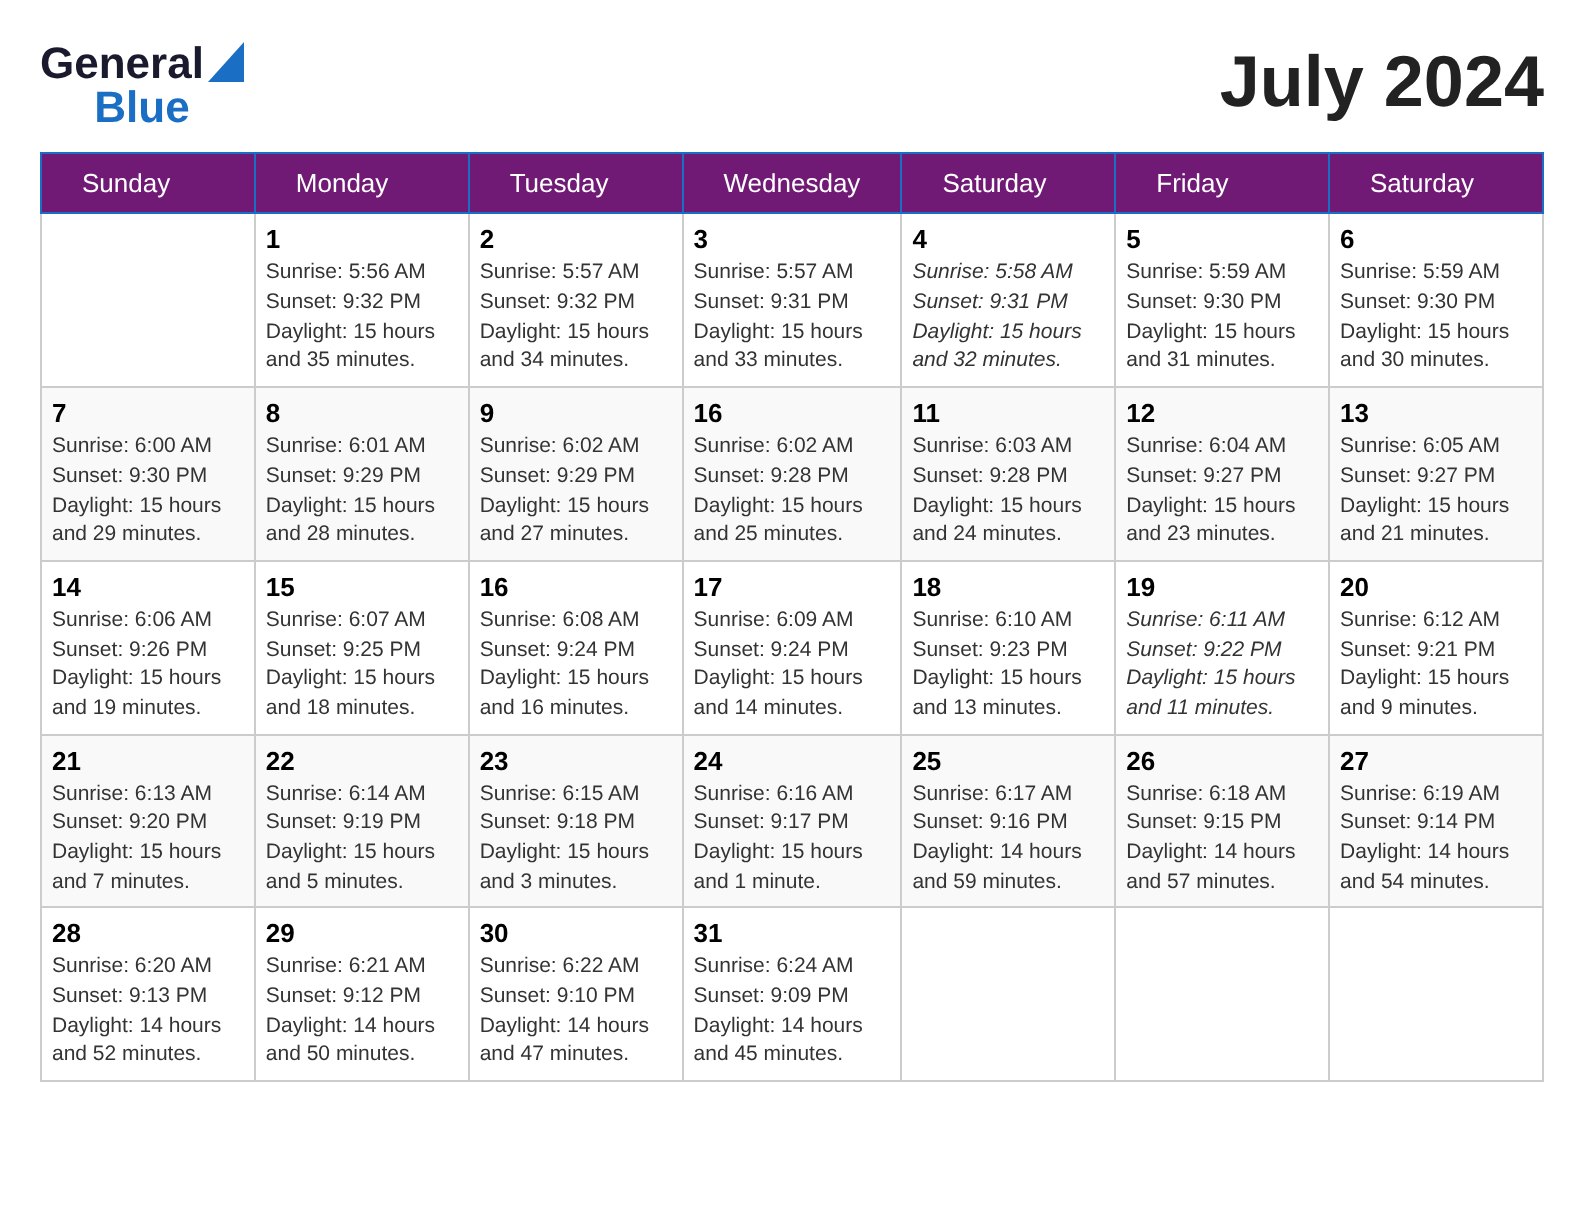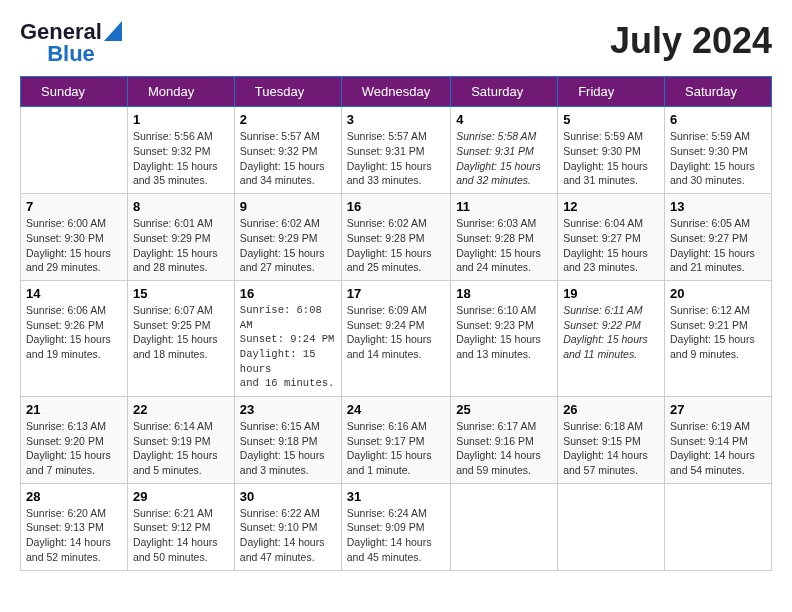--- a/index.html
+++ b/index.html
@@ -210,21 +210,21 @@
         </td>
         <td>
           <span class="day-num">15</span>
           <div class="day-info" style="white-space: pre-line;">Sunrise: 6:07 AM
 Sunset: 9:25 PM
 Daylight: 15 hours
 and 18 minutes.</div>
         </td>
         <td>
           <span class="day-num">16</span>
-          <div class="day-info" style="white-space: pre-line; font-family: Liberation Mono, monospace;">Sunrise: 6:08 AM
+          <div class="day-info" style="white-space: pre-line;">Sunrise: 6:08 AM
 Sunset: 9:24 PM
 Daylight: 15 hours
 and 16 minutes.</div>
         </td>
         <td>
           <span class="day-num">17</span>
           <div class="day-info" style="white-space: pre-line;">Sunrise: 6:09 AM
 Sunset: 9:24 PM
 Daylight: 15 hours
 and 14 minutes.</div>

